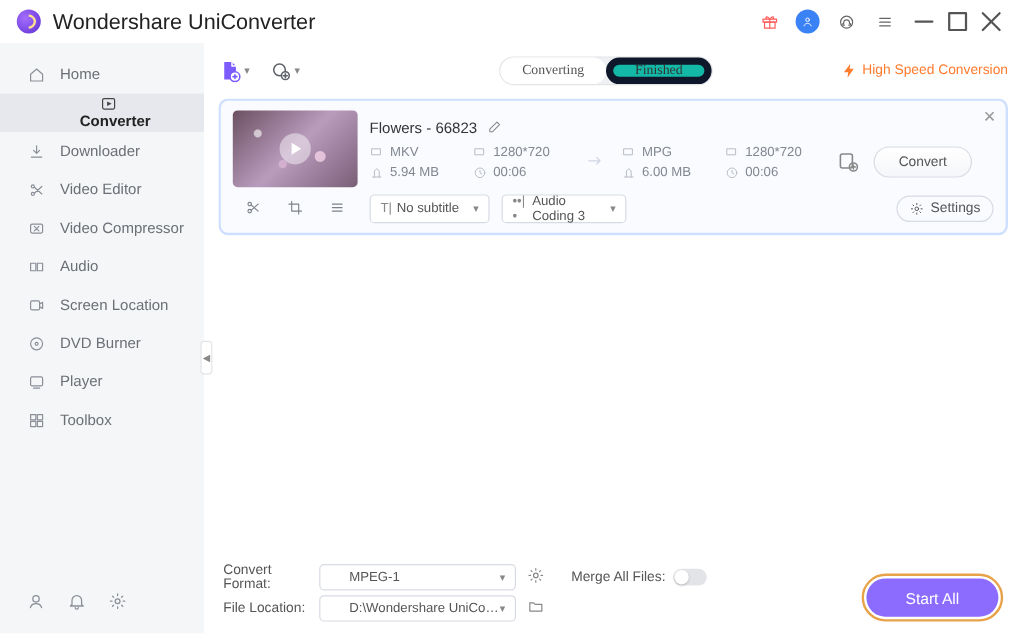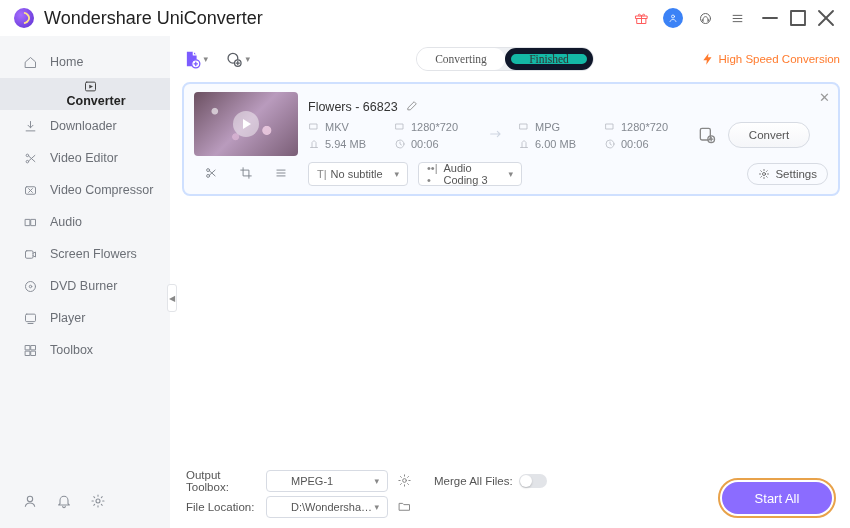--- a/index.html
+++ b/index.html
@@ -62,21 +62,21 @@
 .thumb-tools span { cursor:pointer; }
 .dropdown { height:24px; border:1px solid #d7dbe3; border-radius:4px; background:#fff; display:flex; align-items:center; padding:0 8px; font-size:11px; color:#555; cursor:pointer; position:relative;}
 .dropdown .dcaret { margin-left:auto; font-size:9px; color:#888; }
 .dd-subtitle { width:100px; }
 .dd-audio { width:104px; }
 .dd-sub-pref { margin-right:4px; color:#888; font-size:11px;}
 .settings-link { display:flex; align-items:center; gap:5px; font-size:11.5px; color:#555; border:1px solid #d7dbe3; border-radius:12px; height:22px; padding:0 10px; cursor:pointer; margin-left:auto;}
 .footer { border-top:1px solid transparent; padding:6px 4px 0 4px; }
 .footer-row { display:flex; align-items:center; height:26px; font-size:11.5px; color:#555; }
 .footer-label { width:80px; color:#555; }
-.footer-dd { width:122px;padding-left:24px; }
+.footer-dd { width:164px;padding-left:24px; }
 .footer .dropdown { height:22px; }
 .footer-icon { margin-left:6px; color:#888; cursor:pointer; width:20px; text-align:center;}
 .merge-label { margin-left:20px; }
 .toggle { width:28px; height:14px; background:#e2e4e8; border-radius:7px; position:relative; margin-left:6px; cursor:pointer;}
 .toggle::after { content:""; position:absolute; width:12px; height:12px; border-radius:50%; background:#fff; top:1px; left:1px; box-shadow:0 1px 2px rgba(0,0,0,.2);}
 .start-all { position:absolute; right:18px; bottom:14px; width:110px; height:32px; border-radius:16px; background:#8b6cff; color:#fff; border:none; font-size:13px; cursor:pointer; outline:2px solid #e8a24a; outline-offset:2px;}
 svg { fill:none; stroke:currentColor; stroke-width:1.6; stroke-linecap:round; stroke-linejoin:round; }
 </style>
 </head>
 <body>
@@ -190,21 +190,21 @@
         </span>
         <span>Audio</span>
       </div>
     <div class="side-item">
         <span class="sicon">
           <svg viewBox="0 0 24 24">
             <rect x="4" y="6" width="12" height="12" rx="2"></rect>
             <path d="M16 10l4-2v8l-4-2"></path>
           </svg>
         </span>
-        <span>Screen Flowers</span>
+        <span>Screen Location</span>
       </div>
     <div class="side-item">
         <span class="sicon">
           <svg viewBox="0 0 24 24">
             <circle cx="12" cy="12" r="8"></circle>
             <circle cx="12" cy="12" r="2"></circle>
           </svg>
         </span>
         <span>DVD Burner</span>
       </div>
@@ -393,21 +393,21 @@
                 <path d="M12 3v2M12 19v2M3 12h2M19 12h2M5.6 5.6l1.4 1.4M17 17l1.4 1.4M5.6 18.4L7 17M17 7l1.4-1.4"></path>
               </svg>
               <span>Settings</span>
             </div>
         </div>
       </div>
     </div>
 
     <div class="footer">
       <div class="footer-row">
-        <span class="footer-label">Output Toolbox:</span>
+        <span class="footer-label">Convert Format:</span>
         <div class="dropdown footer-dd">
             <span>MPEG-1</span>
             <span class="dcaret">▾</span>
           </div>
         <span class="footer-icon"><svg width="15" height="15" viewBox="0 0 24 24">
               <circle cx="12" cy="12" r="3"></circle>
               <path d="M12 3v2M12 19v2M3 12h2M19 12h2M5.6 5.6l1.4 1.4M17 17l1.4 1.4M5.6 18.4L7 17M17 7l1.4-1.4"></path>
             </svg></span>
         <span class="merge-label">Merge All Files:</span>
         <div class="toggle"></div>

